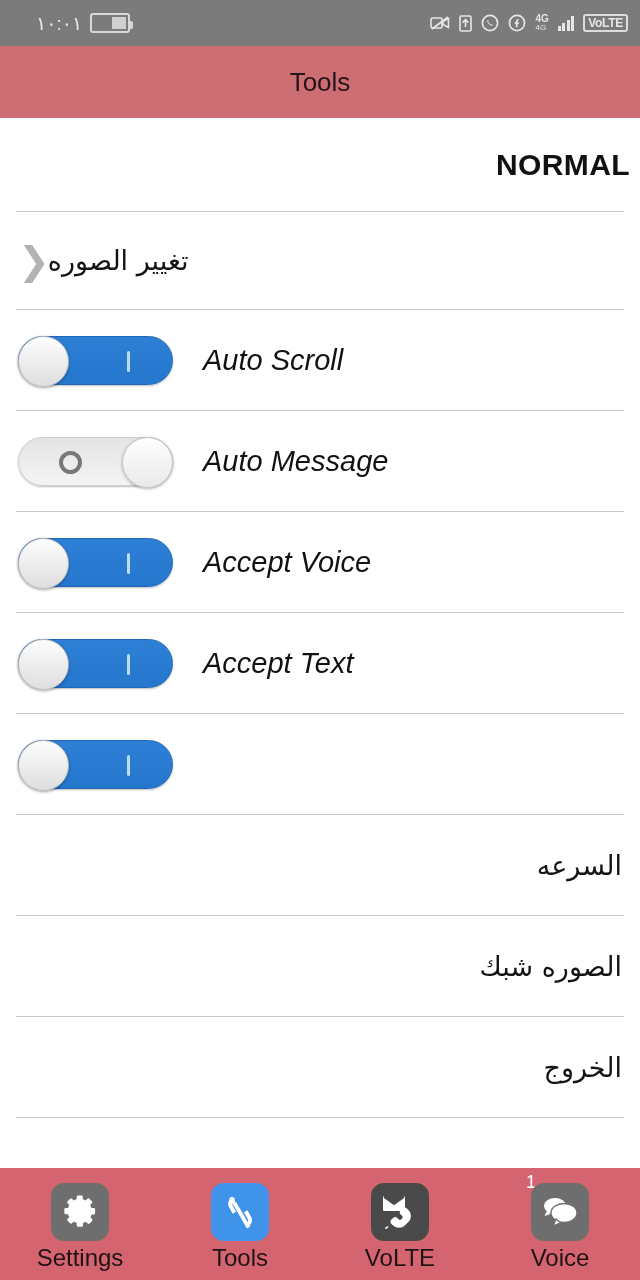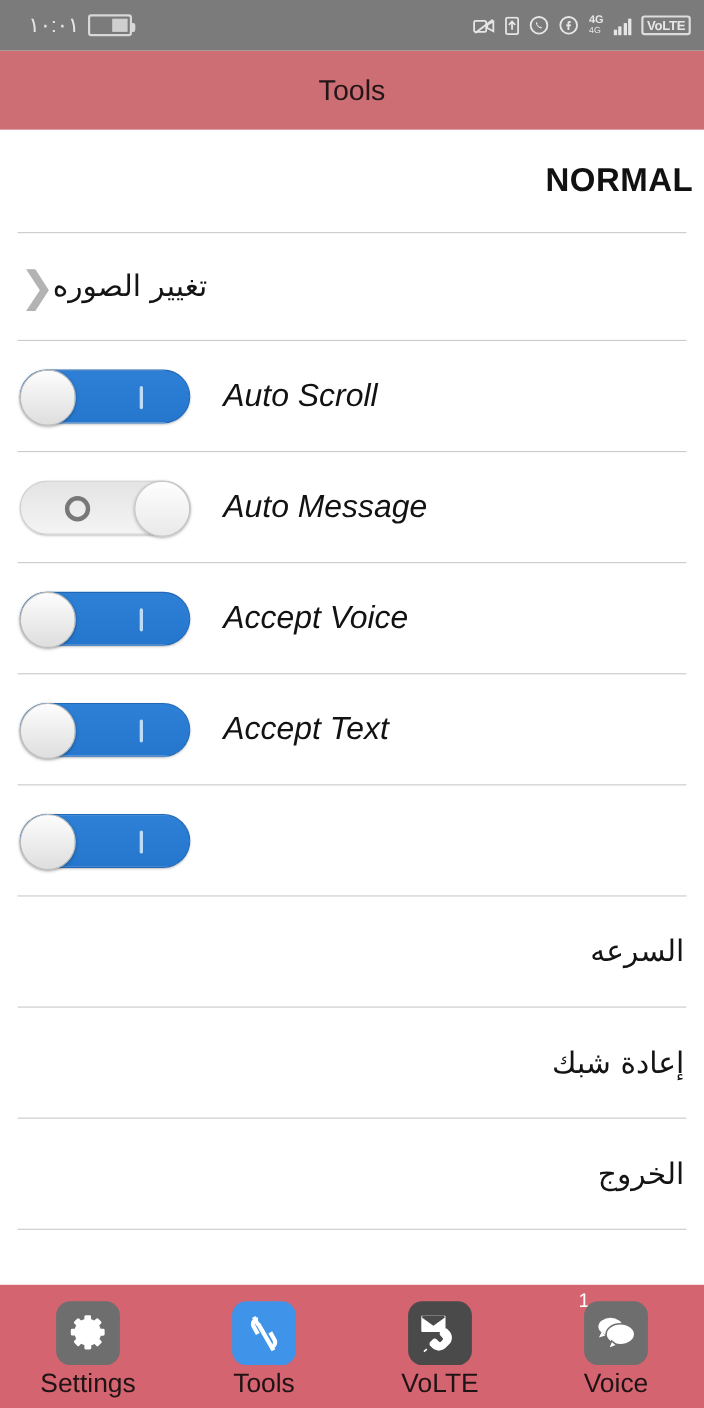--- a/index.html
+++ b/index.html
@@ -11,32 +11,32 @@
     position:relative;
   }
   #phone { width:640px; height:1280px; position:relative; display:flex; flex-direction:column; background:#fff; }
 
   
   .statusbar {
     height:46px; background:#7b7b7b; flex:0 0 46px;
     display:flex; align-items:center; position:relative;
     padding:0 12px; color:#e8e8e8;
   }
-  .sb-left { display:flex; align-items:center; gap:8px; margin-left:14px; }
+  .sb-left { display:flex; align-items:center; gap:8px; margin-left:24px; }
   .sb-time { font-size:19px; letter-spacing:0.5px; color:#e6e6e6; }
   .battery {
     width:40px; height:20px; border:2px solid #d8d8d8; border-radius:3px;
     position:relative; display:flex; align-items:center; padding:2px;
   }
   .battery::after {
     content:""; position:absolute; right:-5px; top:6px; width:3px; height:8px;
     background:#d8d8d8; border-radius:0 2px 2px 0;
   }
   .battery-fill { width:45%; height:100%; background:#cfcfcf; margin-left:auto; }
-  .sb-right { margin-left:auto; display:flex; align-items:flex-end; gap:9px; }
+  .sb-right { margin-left:auto; display:flex; align-items:center; gap:9px; }
   .sb-ic { display:flex; align-items:center; justify-content:center; }
   .sb-ic svg { display:block; }
   .volte-badge {
     border:2px solid #ddd; border-radius:3px; font-size:12px; font-weight:bold;
     padding:1px 3px; line-height:1; color:#e6e6e6; letter-spacing:-0.3px;
   }
   .sig-4g { display:flex; flex-direction:column; align-items:flex-start; line-height:1; }
   .sig-4g .g4 { font-size:10px; font-weight:bold; color:#e6e6e6; }
   .sig-4g .gx { font-size:8px; color:#e6e6e6; }
   .bars { display:flex; align-items:flex-end; gap:1.5px; height:15px; }
@@ -245,21 +245,21 @@
       </span>
     </div>
     <div class="divider"></div>
 
     <div class="row row-ar-right">
       <span class="ar-text">السرعه</span>
     </div>
     <div class="divider"></div>
 
     <div class="row row-ar-right">
-      <span class="ar-text">إعادة شبك</span>
+      <span class="ar-text">الصوره شبك</span>
     </div>
     <div class="divider"></div>
 
     <div class="row row-ar-right">
       <span class="ar-text">الخروج</span>
     </div>
     <div class="divider"></div>
 
     <div class="spacer"></div>
   </div>

